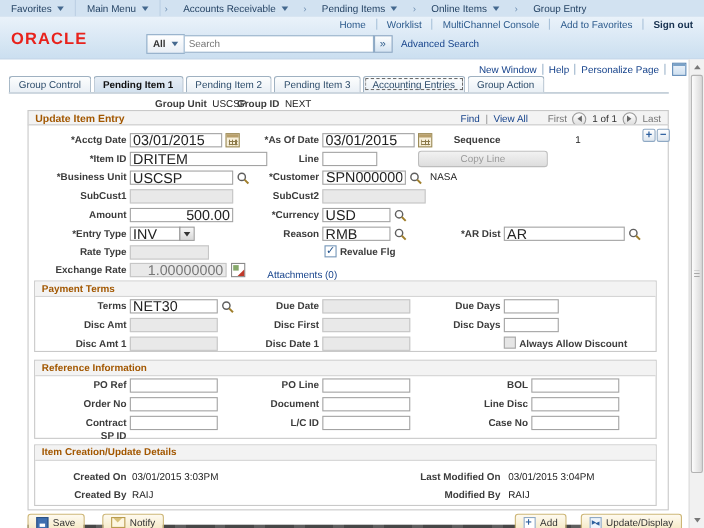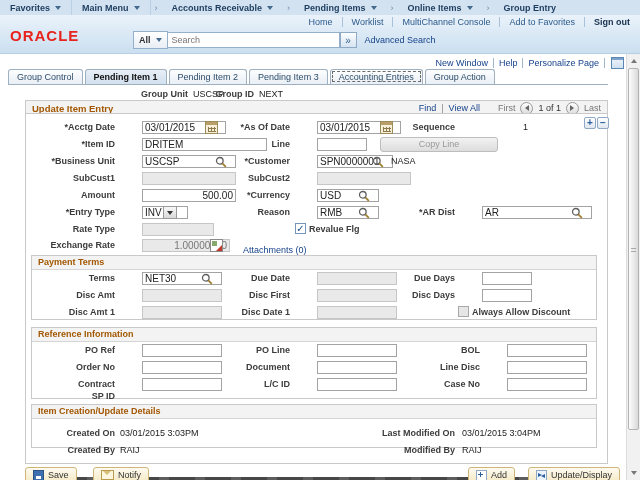--- a/index.html
+++ b/index.html
@@ -1,21 +1,21 @@
 <!DOCTYPE html>
 <html><head>
 <meta charset="utf-8">
 <style>
   html,body{margin:0;padding:0;}
   body{font-family:"Liberation Sans","DejaVu Sans",sans-serif;}
   .screen{position:relative;width:640px;height:480px;background:#fff;overflow:hidden;font-size:9px;color:#333;}
 
   
   .crumbbar{position:absolute;left:0;top:0;width:640px;height:15px;background:#d2e2f1;border-bottom:1px solid #b9cde2;display:flex;align-items:center;color:#1d3c5e;}
-  .crumb-cell{display:flex;align-items:center;padding:0 10px;height:15px;cursor:pointer;font-weight:bold;}
+  .crumb-cell{display:flex;align-items:center;padding:0 10px;height:15px;cursor:pointer;}
   .crumb-cell.menu{border-right:1px solid #bcd0e4;}
   .tri-down{width:0;height:0;border-left:3px solid transparent;border-right:3px solid transparent;border-top:4px solid #44688e;display:inline-block;margin-left:5px;}
   .crumb-sep{color:#6d8db0;padding:0 4px;font-size:9px;}
 
   
   .hdr{position:absolute;left:0;top:15px;width:640px;height:38px;background:linear-gradient(#eaf2fa,#cbdff0);border-bottom:1px solid #b7cee4;}
   .logo{position:absolute;left:10px;top:12px;font-size:15px;font-weight:bold;color:#e8221c;letter-spacing:1px;}
   .toplinks{position:absolute;right:8px;top:2px;display:flex;align-items:center;font-size:9px;}
   .toplinks .tl{color:#2c5a8c;padding:0 9px;border-right:1px solid #a9c2da;cursor:pointer;}
   .toplinks .signout{color:#16304f;font-weight:bold;padding:0 2px 0 9px;cursor:pointer;}
@@ -51,21 +51,21 @@
   .navc{width:11px;height:11px;border-radius:50%;border:1px solid #9a9a9a;background:linear-gradient(#fff,#dcdcdc);display:inline-flex;align-items:center;justify-content:center;cursor:pointer;}
   .tri-l{width:0;height:0;border-top:3px solid transparent;border-bottom:3px solid transparent;border-right:4px solid #666;}
   .tri-r{width:0;height:0;border-top:3px solid transparent;border-bottom:3px solid transparent;border-left:4px solid #666;}
 
   .obox{position:absolute;left:25px;top:113px;width:583px;height:351px;border:1px solid #c9c9c9;background:#fff;box-sizing:border-box;}
   .ibox{position:absolute;border:1px solid #c9c9c9;background:#fff;box-sizing:border-box;}
   .iboxhdr{position:absolute;left:0;top:0;right:0;height:13px;background:#f3f3f3;border-bottom:1px solid #d5d5d5;}
   .iboxhdr span{position:absolute;left:6px;top:1px;font-weight:bold;color:#a25700;}
 
   
-  .inp{position:absolute;height:13px;border:1px solid #a3a3a3;background:#fff;font-size:10px;padding:0 2px;box-sizing:border-box;color:#222;font-family:inherit;margin-left:24px;}
+  .inp{position:absolute;height:13px;border:1px solid #a3a3a3;background:#fff;font-size:13px;padding:0 2px;box-sizing:border-box;color:#222;font-family:inherit;}
   .inp.dis{background:#e9e9e9;border-color:#c6c6c6;color:#777;}
   .inp.ralign{text-align:right;}
   .pm{position:absolute;width:12px;height:12px;border:1px solid #8fa9c4;background:linear-gradient(#fff,#dfe7ef);color:#2c5f9e;font-weight:bold;font-size:10px;line-height:10px;text-align:center;border-radius:2px;cursor:pointer;box-sizing:border-box;}
   .btn-dis{position:absolute;background:linear-gradient(#f2f2f2,#dddddd);color:#9a9a9a;border:1px solid #bdbdbd;border-radius:3px;font-size:9px;text-align:center;line-height:13px;box-sizing:border-box;}
   .mag{position:absolute;width:12px;height:12px;cursor:pointer;}
   .cal{position:absolute;width:13px;height:13px;background:#f7efda;border:1px solid #9c8c5a;box-sizing:border-box;cursor:pointer;}
   .cal i{position:absolute;left:0;top:0;right:0;height:3px;background:#b89f6a;}
   .cal b{position:absolute;left:2px;top:5px;width:8px;height:5px;background:repeating-linear-gradient(90deg,#8c7a4a 0 1px,transparent 1px 3px),repeating-linear-gradient(0deg,#8c7a4a 0 1px,transparent 1px 3px);}
   .combo-btn{position:absolute;width:14px;height:13px;border:1px solid #9a9a9a;background:linear-gradient(#f8f8f8,#d8d8d8);display:flex;align-items:center;justify-content:center;box-sizing:border-box;cursor:pointer;}
   .dar{width:0;height:0;border-left:3px solid transparent;border-right:3px solid transparent;border-top:4px solid #333;}
@@ -332,21 +332,21 @@
 
   <span class="lbl" style="left:20px;top:378px;width:95px;">Contract</span>
   <input class="inp" style="left: 118px; top: 378px; width: 80px;" value="">
   <span class="lbl" style="left:195px;top:378px;width:95px;">L/C ID</span>
   <input class="inp" style="left: 293px; top: 378px; width: 80px;" value="">
   <span class="lbl" style="left:385px;top:378px;width:95px;">Case No</span>
   <input class="inp" style="left: 483px; top: 378px; width: 80px;" value="">
 
   <span class="lbl" style="left:20px;top:390px;width:95px;">SP ID</span>
 
-  <div class="ibox" style="left:31px;top:404px;width:566px;height:44px;">
+  <div class="ibox" style="left:31px;top:404px;width:566px;height:56px;">
     <div class="iboxhdr">
         <span>Item Creation/Update Details</span>
       </div>
   </div>
   <span class="lbl" style="left:20px;top:427px;width:95px;">Created On</span>
   <span class="val" style="left:120px;top:427px;text-align:center;">03/01/2015  3:03PM</span>
   <span class="lbl" style="left:340px;top:427px;width:115px;">Last Modified On</span>
   <span class="val" style="left:462px;top:427px;">03/01/2015  3:04PM</span>
   <span class="lbl" style="left:20px;top:444px;width:95px;">Created By</span>
   <span class="val" style="left:120px;top:444px;">RAIJ</span>

